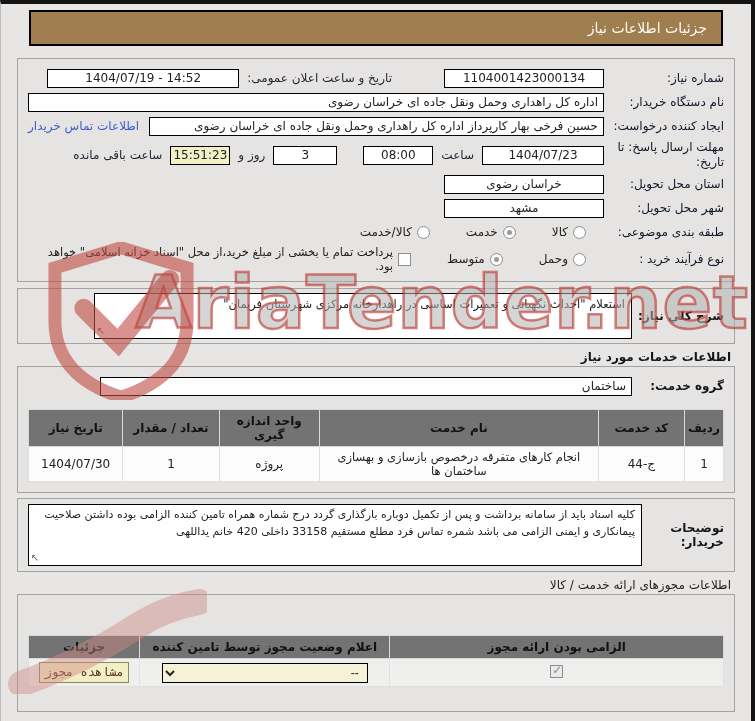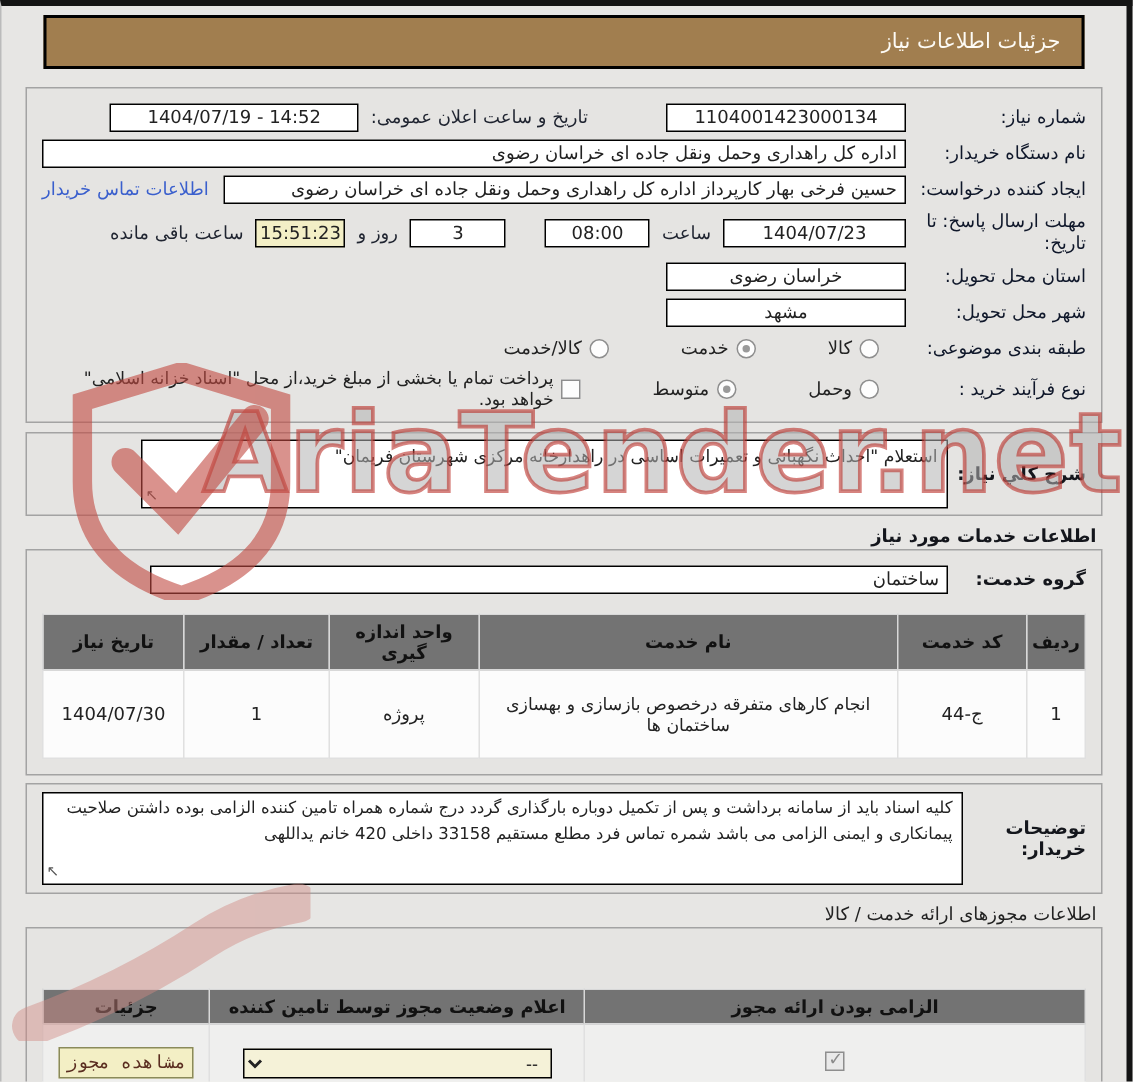--- a/index.html
+++ b/index.html
@@ -36,34 +36,34 @@
   .yellow { background:#f3efc6; }
   .link { color:#3a5fcd; margin-right:10px; cursor:pointer; white-space:nowrap; }
   
   .radio { width:13px; height:13px; border-radius:50%; background:#fdfdfd;
     border:1px solid #8e8e8e; display:inline-block; position:relative; flex:0 0 13px;}
   .radio.sel::after { content:""; position:absolute; inset:3px; border-radius:50%; background:#9a9a9a; }
   .check { width:13px; height:13px; background:#fdfdfd; border:1px solid #8e8e8e;
     display:inline-block; position:relative; flex:0 0 13px;}
   .check.on { background:#e9e9e9; }
   .check.on::after { content:"✓"; position:absolute; top:-3px; left:1px; color:#8b8b8b; font-size:12px; font-weight:bold;}
-  .opt { display:flex; align-items:center; gap:5px; margin-left:48px; }
+  .opt { display:flex; align-items:center; gap:5px; margin-left:36px; }
   
   .box2 { margin-top:6px; padding:4px 10px; display:flex; align-items:center; }
   .boldlbl { font-weight:bold; color:#14161c; }
   .tarea { position:relative; background:#fff; border:1px solid #000; padding:2px 6px;
     font-size:11.5px; line-height:1.5; overflow:hidden; }
   .grip { position:absolute; left:2px; bottom:0; font-size:10px; color:#555; }
   .sectionlbl { margin:6px 20px 2px 16px; font-weight:bold; color:#14161c; }
   .box3 { margin-top:2px; padding:8px 10px 10px 10px; }
   
   table { border-collapse:collapse; width:100%; background:#fbfbfb; }
   th { background:#737373; font-weight:bold; font-size:12px; color:#111;
     border:1px solid #d8d8d8; padding:4px 3px; }
-  td { border:1px solid #e0e0e0; padding:15px 5px; text-align:center; font-size:12px; background:#fcfcfc;}
+  td { border:1px solid #e0e0e0; padding:3px 5px; text-align:center; font-size:12px; background:#fcfcfc;}
   .svc-table { margin-top:12px; }
   .box4 { margin-top:5px; padding:5px 10px; display:flex; }
   .box5 { margin-top:2px; padding:40px 10px 24px 10px; }
   .permit-row td { background:#efefee; height:27px; }
   select.permit-sel {
     width:86%; height:20px; background:#f5f2d8; border:1px solid #000;
     font-size:12px; direction:rtl; padding:0 4px; color:#222;
   }
   .permit-btn {
     width:90%; height:21px; background:#f3efc5; border:1px solid #8a8a5a;
@@ -84,21 +84,21 @@
 
 <div class="titlebar">
   <span>جزئیات اطلاعات نیاز</span>
 </div>
 
 <div class="gbox box1">
   <div class="frow">
     <span class="lbl">شماره نیاز:</span>
     <div class="tbox center ltr" style="width:160px">1104001423000134</div>
     <span class="lbl2" style="margin-right:52px">تاریخ و ساعت اعلان عمومی:</span>
-    <div class="tbox center ltr" style="width:166px">1404/07/19 - 14:52</div>
+    <div class="tbox center ltr" style="width:192px">1404/07/19 - 14:52</div>
   </div>
 
   <div class="frow">
     <span class="lbl">نام دستگاه خریدار:</span>
     <div class="tbox" style="width:578px">اداره کل راهداری وحمل ونقل جاده ای خراسان رضوی</div>
   </div>
 
   <div class="frow">
     <span class="lbl">ایجاد کننده درخواست:</span>
     <div class="tbox" style="width:455px">حسین فرخی بهار کارپرداز اداره کل راهداری وحمل ونقل جاده ای خراسان رضوی</div>

